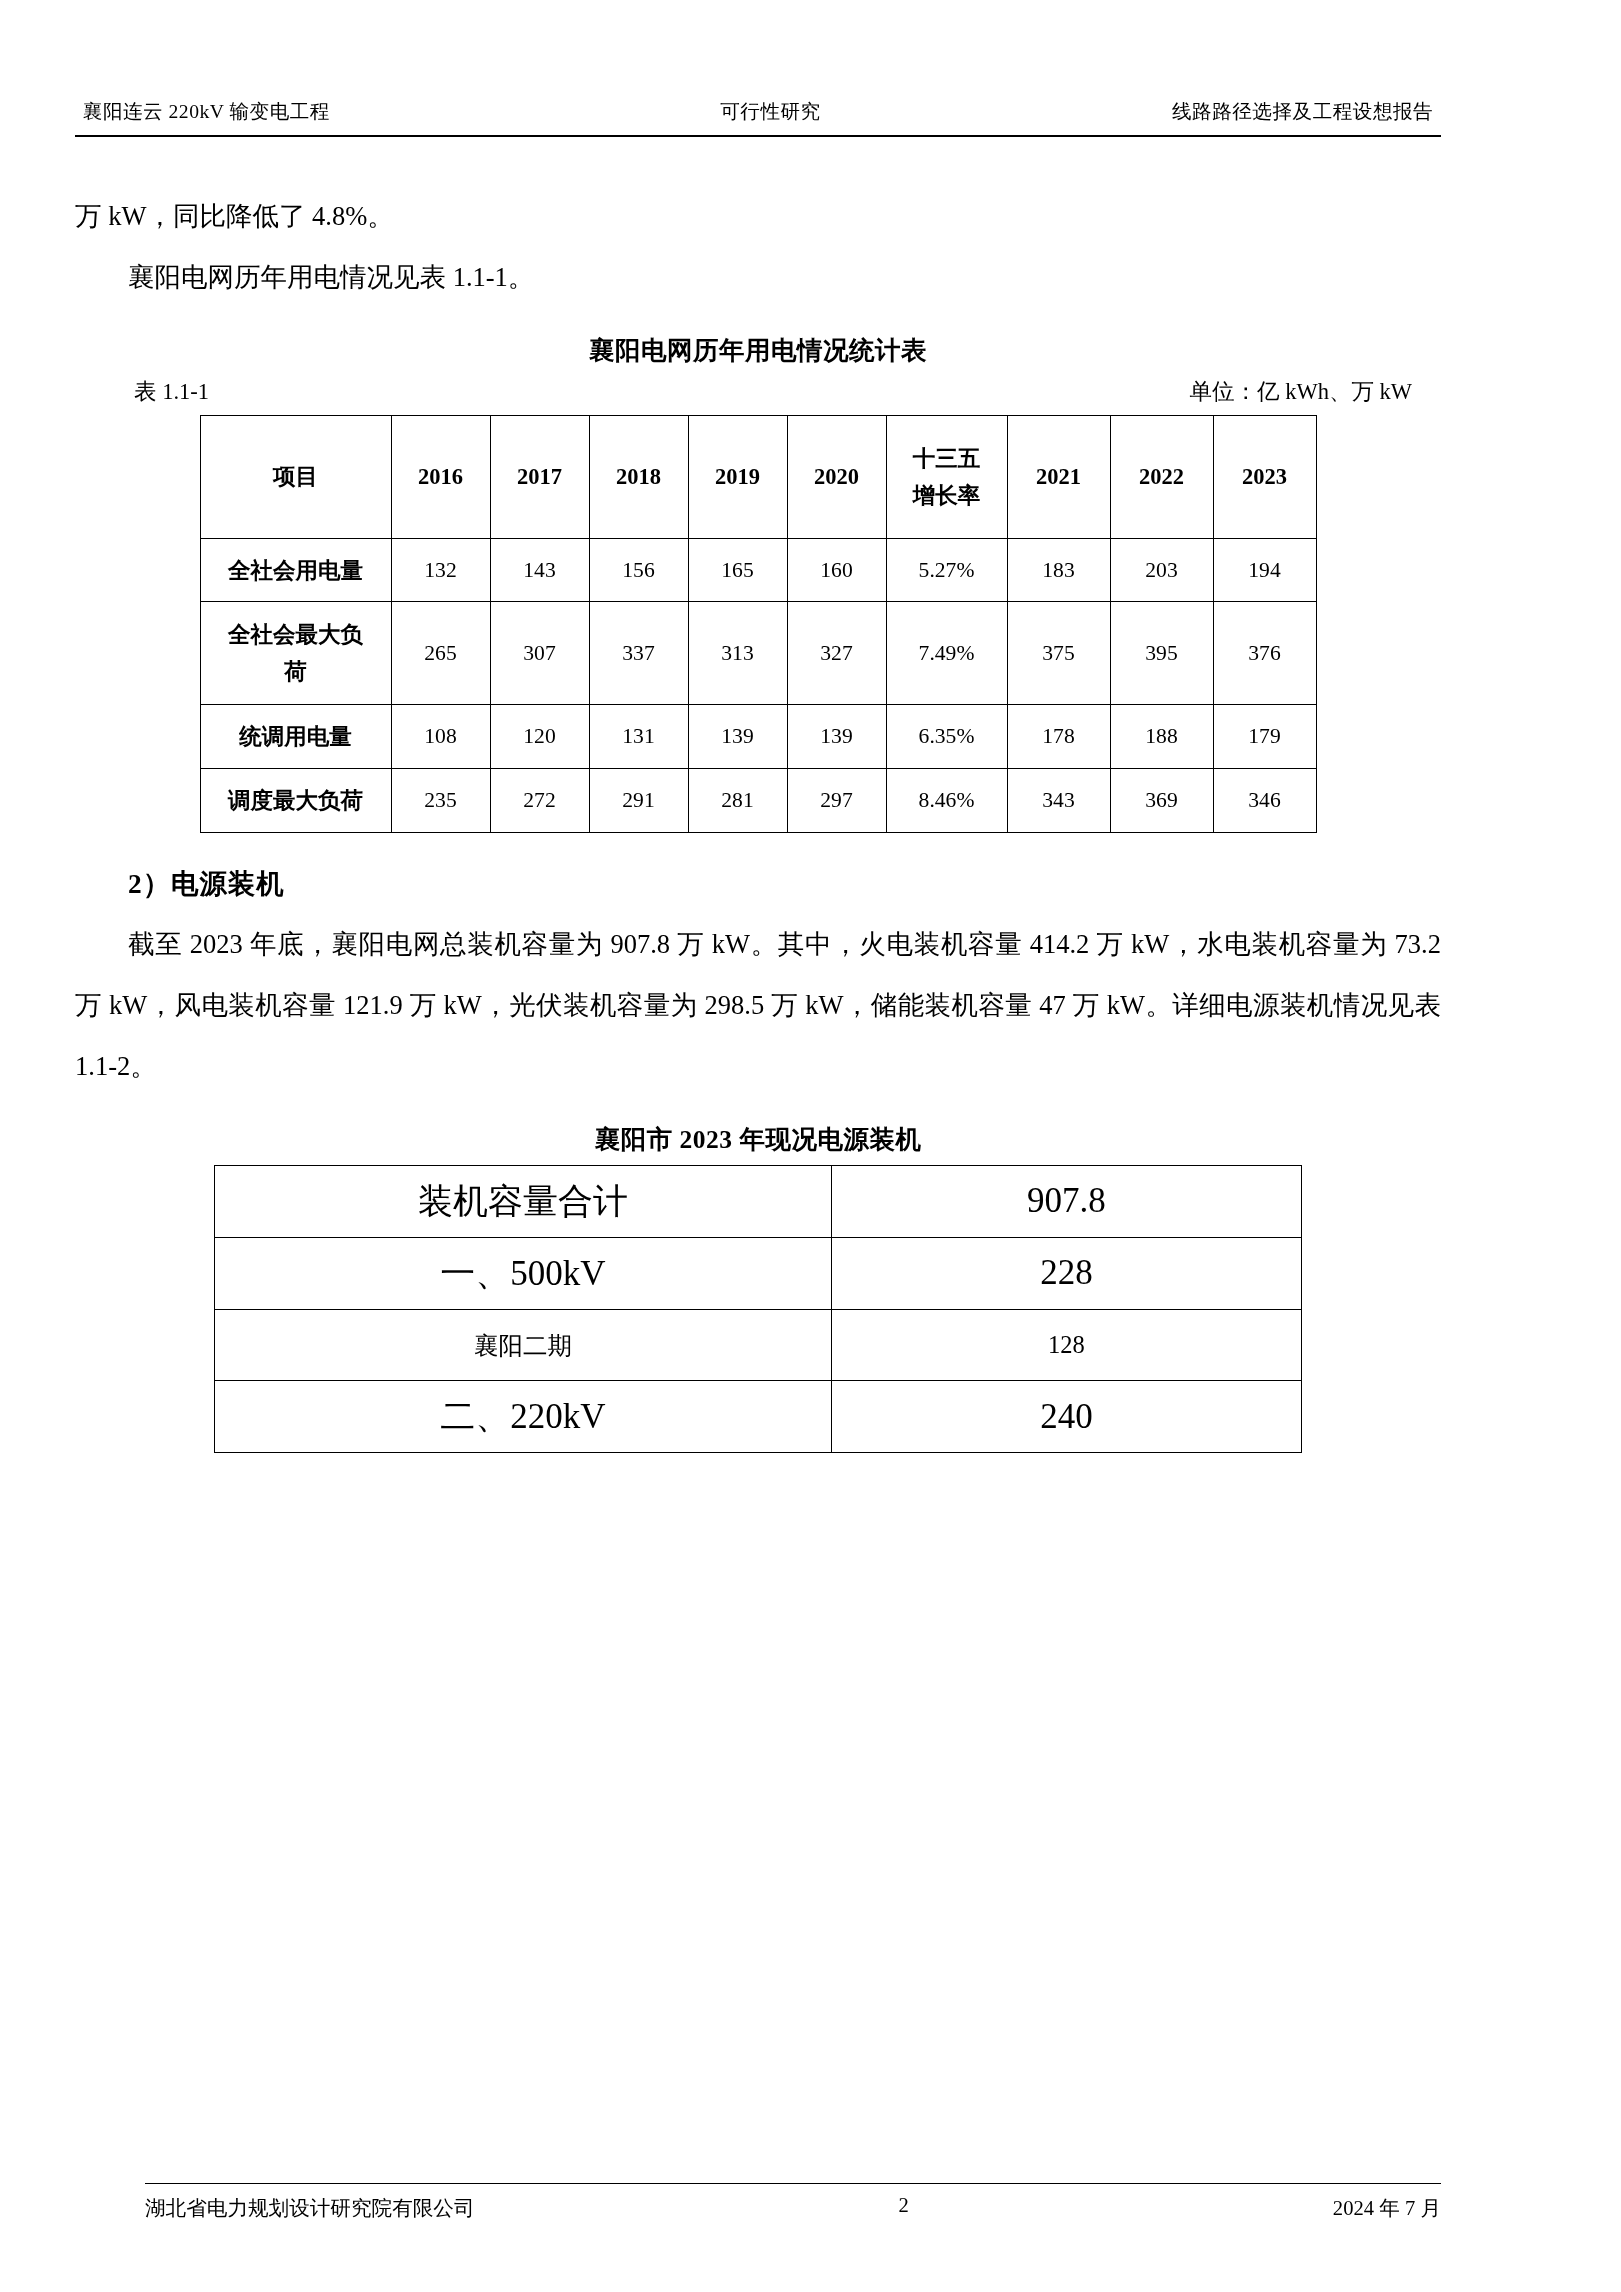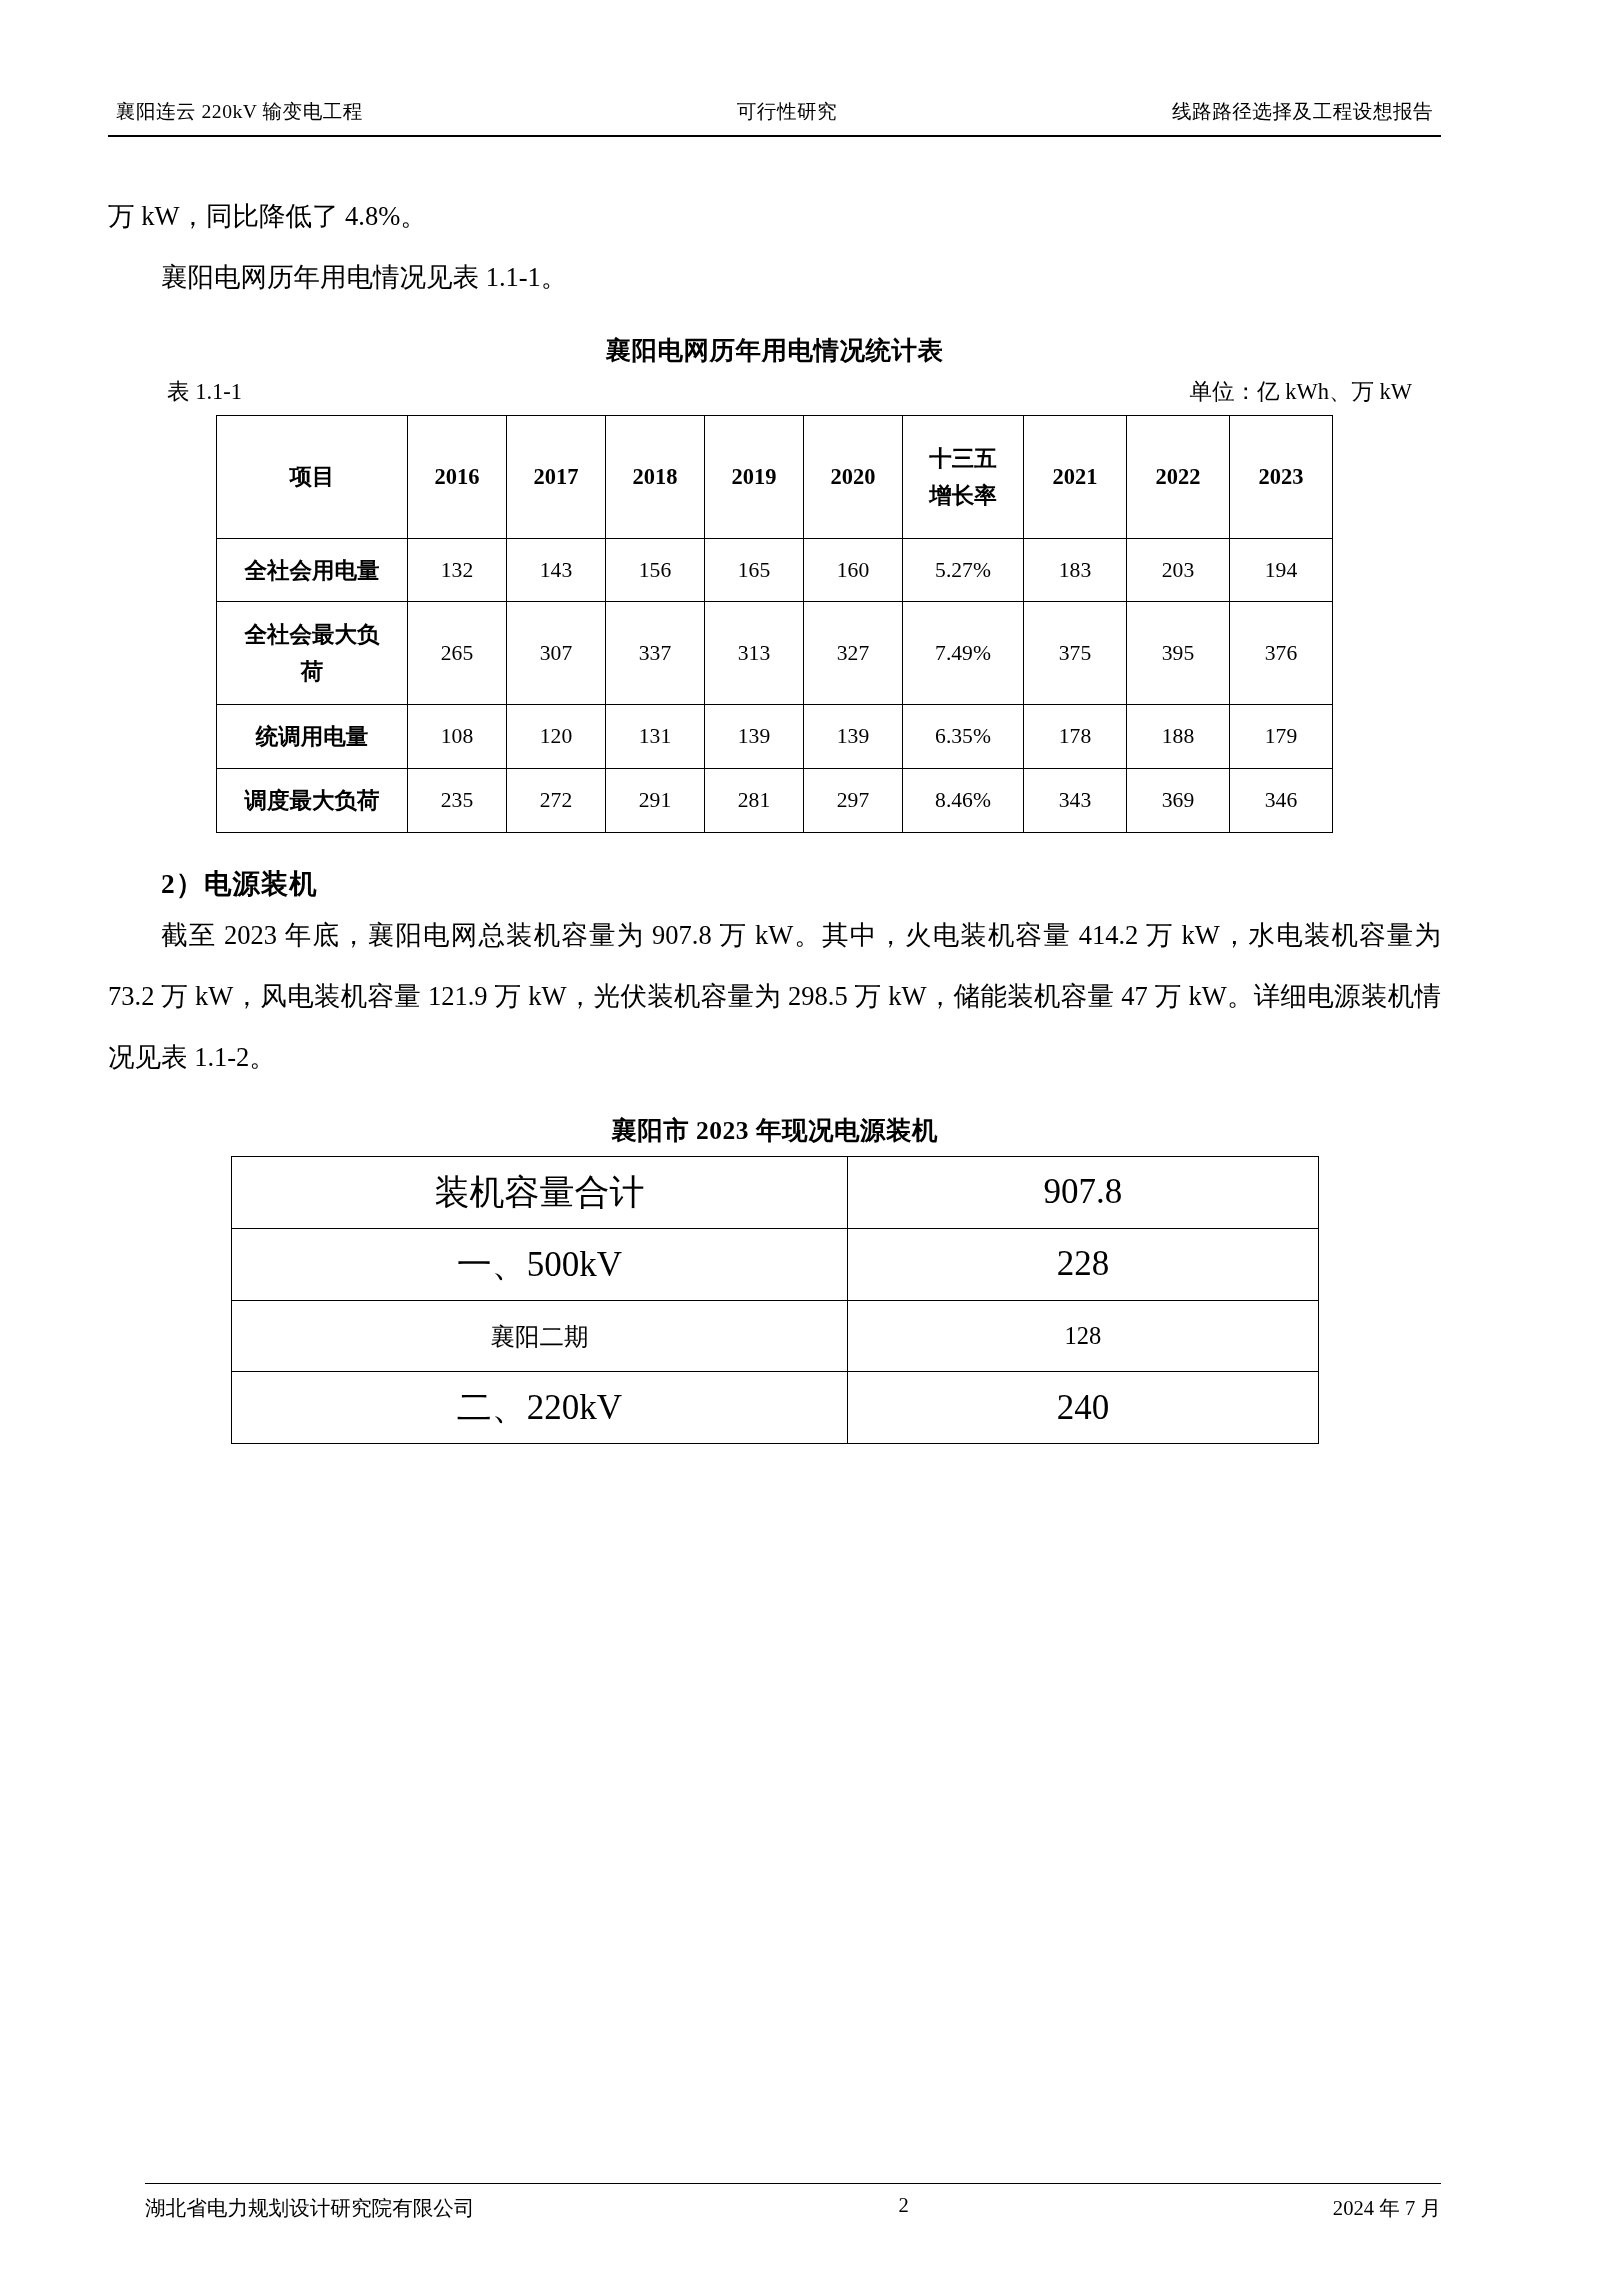--- a/index.html
+++ b/index.html
@@ -11,21 +11,21 @@
     width: 1621px;
     height: 2293px;
     font-family: "Liberation Serif", serif;
     color: #000000;
     position: relative;
   }
   .page {
     box-sizing: border-box;
     width: 1586px;
     height: 2293px;
-    padding: 98px 145px 69px 108px;
+    padding: 98px 145px 69px 75px;
     position: relative;
   }
   
   .header {
     display: flex;
     justify-content: space-between;
     align-items: baseline;
     font-size: 19.6px;
     letter-spacing: 0.5px;
     padding: 0 7.8px 9.8px 7.8px;
@@ -94,21 +94,21 @@
     vertical-align: middle;
     font-size: 24.5px;
     height: 63px;
     padding: 3.9px;
   }
   table.t2 td.bold { font-weight: normal; font-size: 35px; }
 
   .subhead {
     font-size: 27.4px;
     font-weight: bold;
-    margin: 33px 0 3px 53px;
+    margin: 33px 0 12px 53px;
     letter-spacing: 1px;
   }
 
   
   .footer {
     position: absolute;
     left: 145px;
     right: 145px;
     bottom: 71px;
     border-top: 1.5px solid #000;

